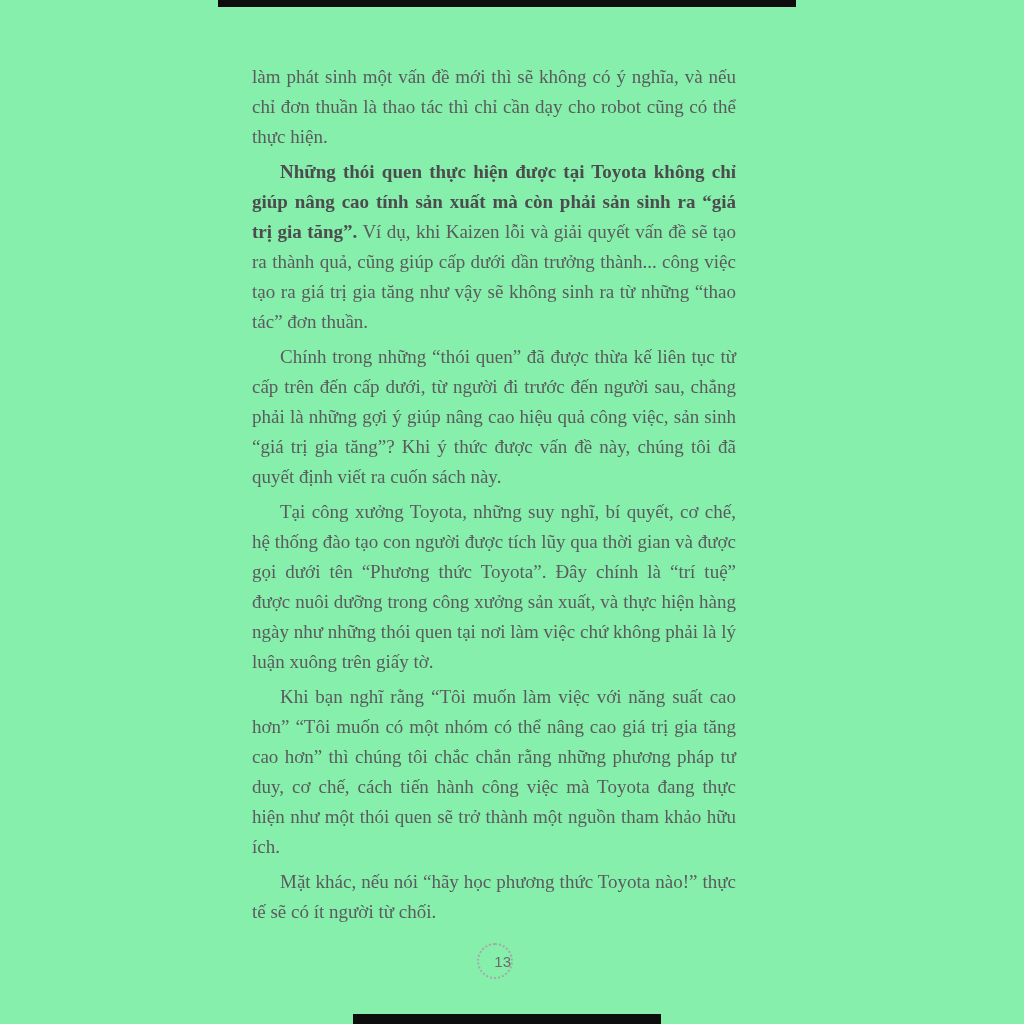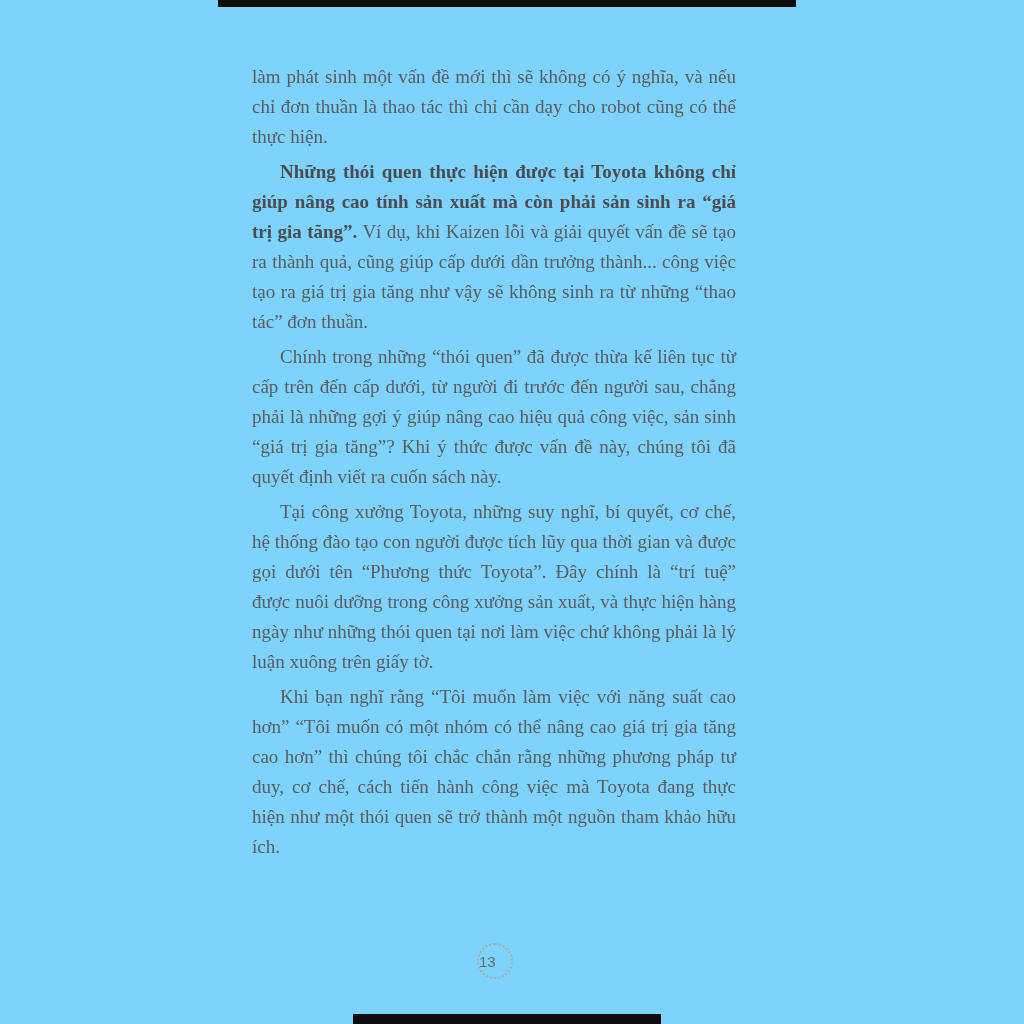--- a/index.html
+++ b/index.html
@@ -4,21 +4,21 @@
 <style>
   html, body {
     margin: 0;
     padding: 0;
     background: #ffffff;
   }
   .page {
     position: relative;
     width: 1024px;
     height: 1024px;
-    background: #7dd3fc;
+    background: #86efac;
     overflow: hidden;
     font-family: "Liberation Serif", "DejaVu Serif", serif;
   }
   .scan-bar {
     position: absolute;
     background: #0d0d0d;
   }
   .scan-bar.top {
     left: 218px;
     top: 0;
@@ -56,21 +56,21 @@
     position: absolute;
     left: 477px;
     top: 943px;
     width: 36px;
     height: 36px;
     border: 2px dotted #a8a8a8;
     border-radius: 50%;
     box-sizing: border-box;
     display: flex;
     align-items: center;
-    justify-content: flex-start;
+    justify-content: flex-end;
     color: #6a6a6a;
     font-size: 15px;
     font-family: "Liberation Sans", "DejaVu Sans", sans-serif;
   }
 </style>
 </head>
 <body>
 
 <div class="page">
 
@@ -80,20 +80,21 @@
     <p class="continuation"><span>làm phát sinh một vấn đề mới thì sẽ không có ý nghĩa, và nếu chỉ đơn thuần là thao tác thì chỉ cần dạy cho robot cũng có thể thực hiện.</span></p>
 
     <p><strong>Những thói quen thực hiện được tại Toyota không chỉ giúp nâng cao tính sản xuất mà còn phải sản sinh ra “giá trị gia tăng”.</strong><span> Ví dụ, khi Kaizen lỗi và giải quyết vấn đề sẽ tạo ra thành quả, cũng giúp cấp dưới dần trưởng thành... công việc tạo ra giá trị gia tăng như vậy sẽ không sinh ra từ những “thao tác” đơn thuần.</span></p>
 
     <p><span>Chính trong những “thói quen” đã được thừa kế liên tục từ cấp trên đến cấp dưới, từ người đi trước đến người sau, chẳng phải là những gợi ý giúp nâng cao hiệu quả công việc, sản sinh “giá trị gia tăng”? Khi ý thức được vấn đề này, chúng tôi đã quyết định viết ra cuốn sách này.</span></p>
 
     <p><span>Tại công xưởng Toyota, những suy nghĩ, bí quyết, cơ chế, hệ thống đào tạo con người được tích lũy qua thời gian và được gọi dưới tên “Phương thức Toyota”. Đây chính là “trí tuệ” được nuôi dưỡng trong công xưởng sản xuất, và thực hiện hàng ngày như những thói quen tại nơi làm việc chứ không phải là lý luận xuông trên giấy tờ.</span></p>
 
     <p><span>Khi bạn nghĩ rằng “Tôi muốn làm việc với năng suất cao hơn” “Tôi muốn có một nhóm có thể nâng cao giá trị gia tăng cao hơn” thì chúng tôi chắc chắn rằng những phương pháp tư duy, cơ chế, cách tiến hành công việc mà Toyota đang thực hiện như một thói quen sẽ trở thành một nguồn tham khảo hữu ích.</span></p>
 
+    <p><span>Mặt khác, nếu nói “hãy học phương thức Toyota nào!” thực tế sẽ có ít người từ chối.</span></p>
 
   </main>
 
   <div class="page-number-badge">
     <span>13</span>
   </div>
 
   <div class="scan-bar bottom"></div>
 
 </div>

